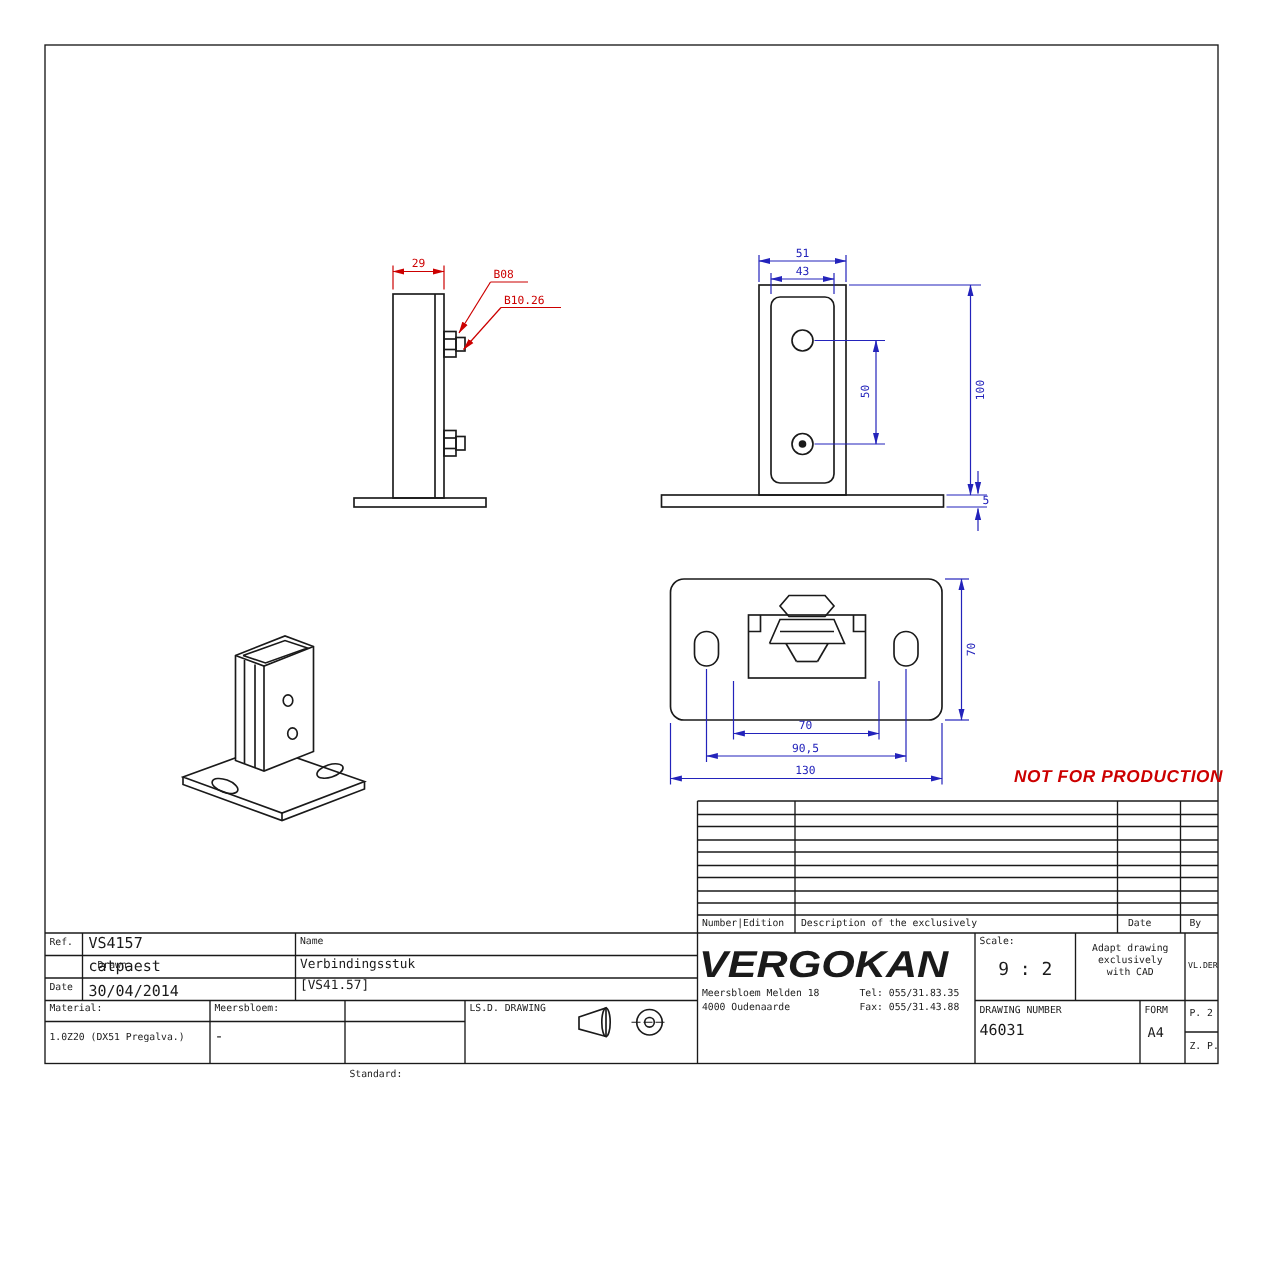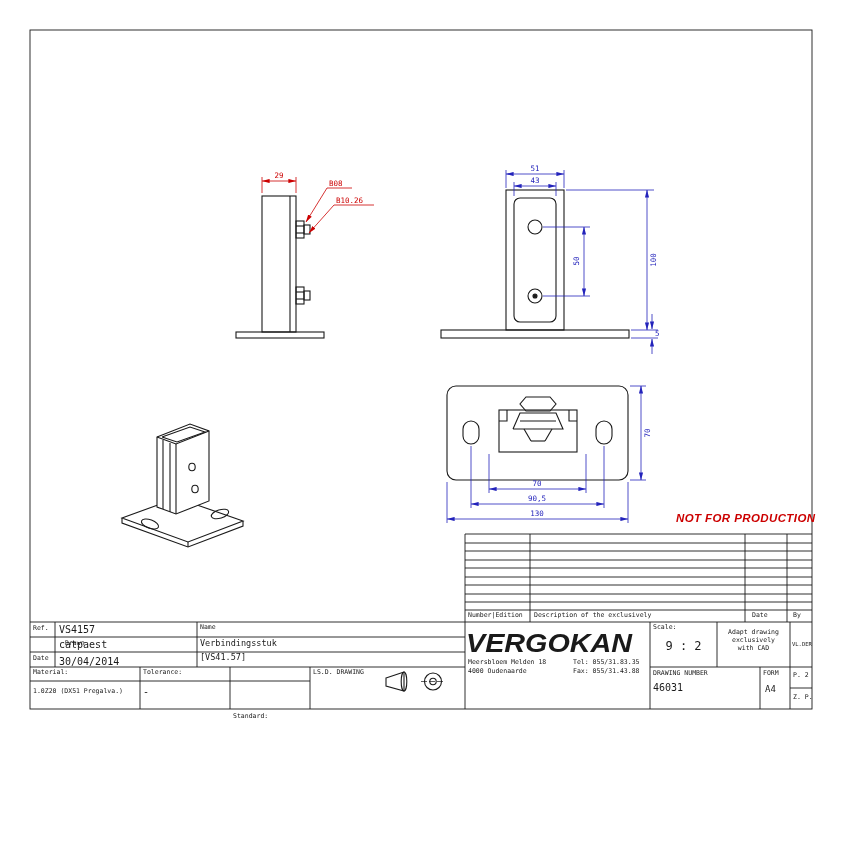--- a/index.html
+++ b/index.html
@@ -209,21 +209,21 @@
   <div class="txt t7" style="left:59px;top:639px;">catpaest</div>
   <div class="txt t6" style="left:33px;top:655px;">Date</div>
   <div class="txt t7" style="left:59px;top:636px;margin-top:20px;">30/04/2014</div>
 
   <div class="txt t6" style="left:200px;top:624px;">Name</div>
   <div class="txt t8" style="left:200px;top:638px;">Verbindingsstuk</div>
   <div class="txt t8" style="left:200px;top:652px;">[VS41.57]</div>
 
   <div class="txt t6" style="left:33px;top:669px;">Material:</div>
   <div class="txt t6" style="left:33px;top:688px;">1.0Z20 (DX51 Pregalva.)</div>
-  <div class="txt t6" style="left:143px;top:669px;">Tolerance:</div>
+  <div class="txt t6" style="left:143px;top:669px;">Meersbloem:</div>
   <div class="txt t7" style="left:143px;top:686px;">-</div>
   <div class="txt t6" style="left:233px;top:669px;margin-top:44px;">Standard:</div>
   <div class="txt t6" style="left:313px;top:669px;">LS.D. DRAWING</div>
 
   <div class="txt logo" style="left:466px;top:628px;">VERGOKAN</div>
   <div class="txt t6" style="left:468px;top:659px;">Meersbloem Melden 18</div>
   <div class="txt t6" style="left:468px;top:668px;">4000 Oudenaarde</div>
   <div class="txt t6" style="left:573px;top:659px;">Tel: 055/31.83.35</div>
   <div class="txt t6" style="left:573px;top:668px;">Fax: 055/31.43.88</div>
 

